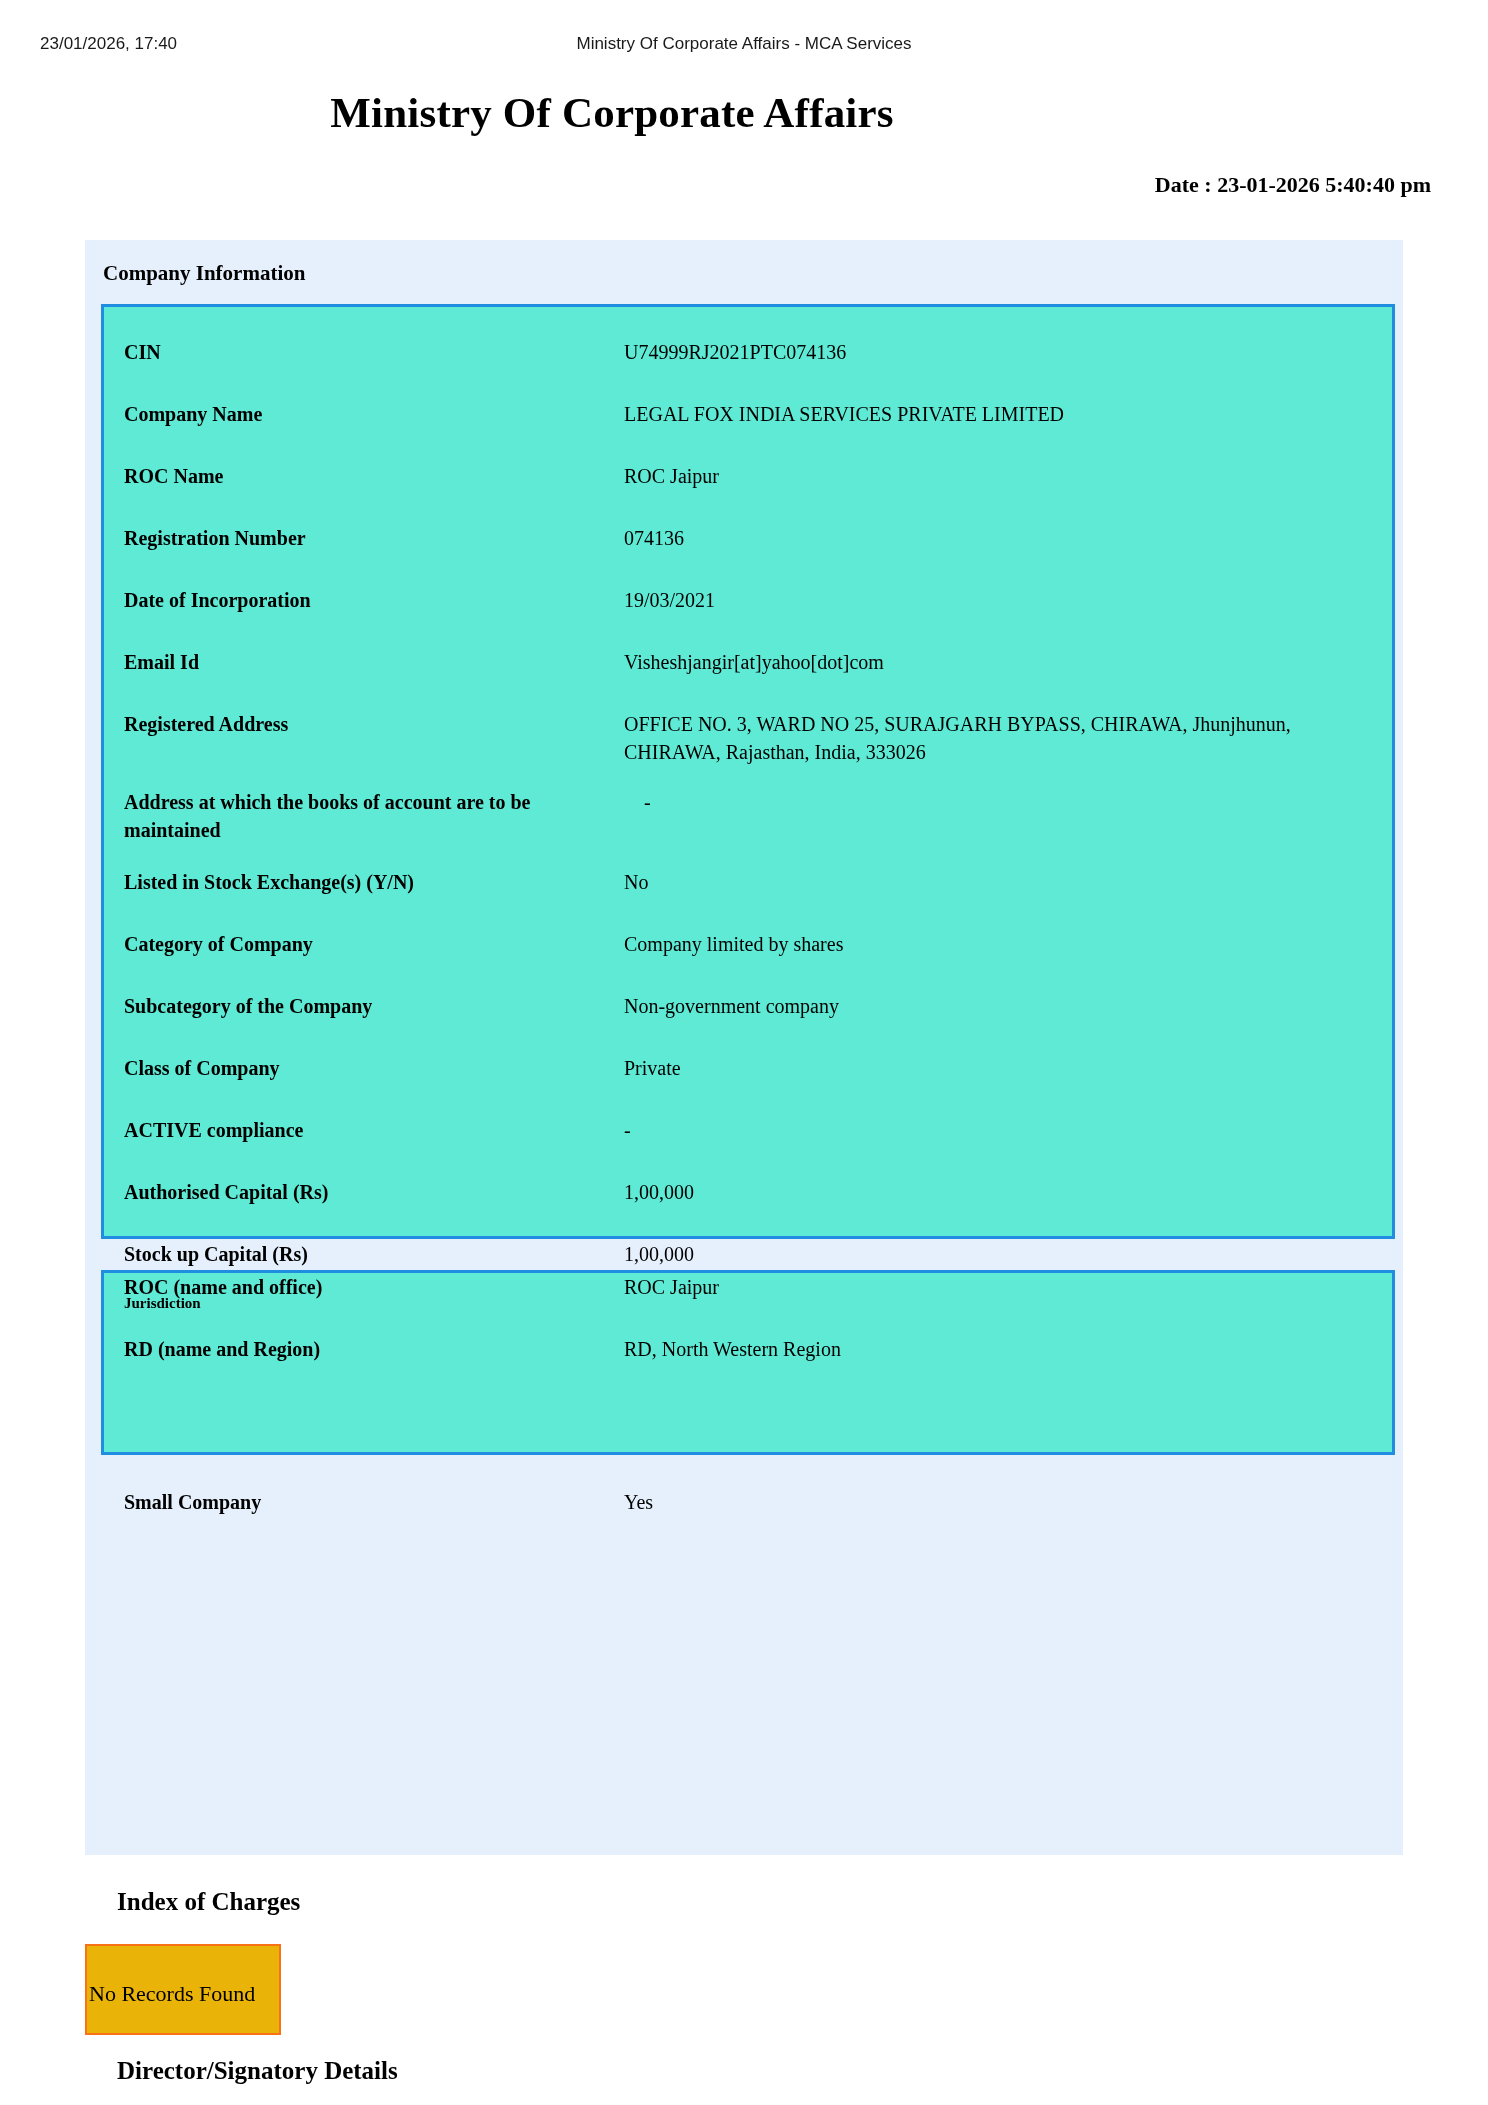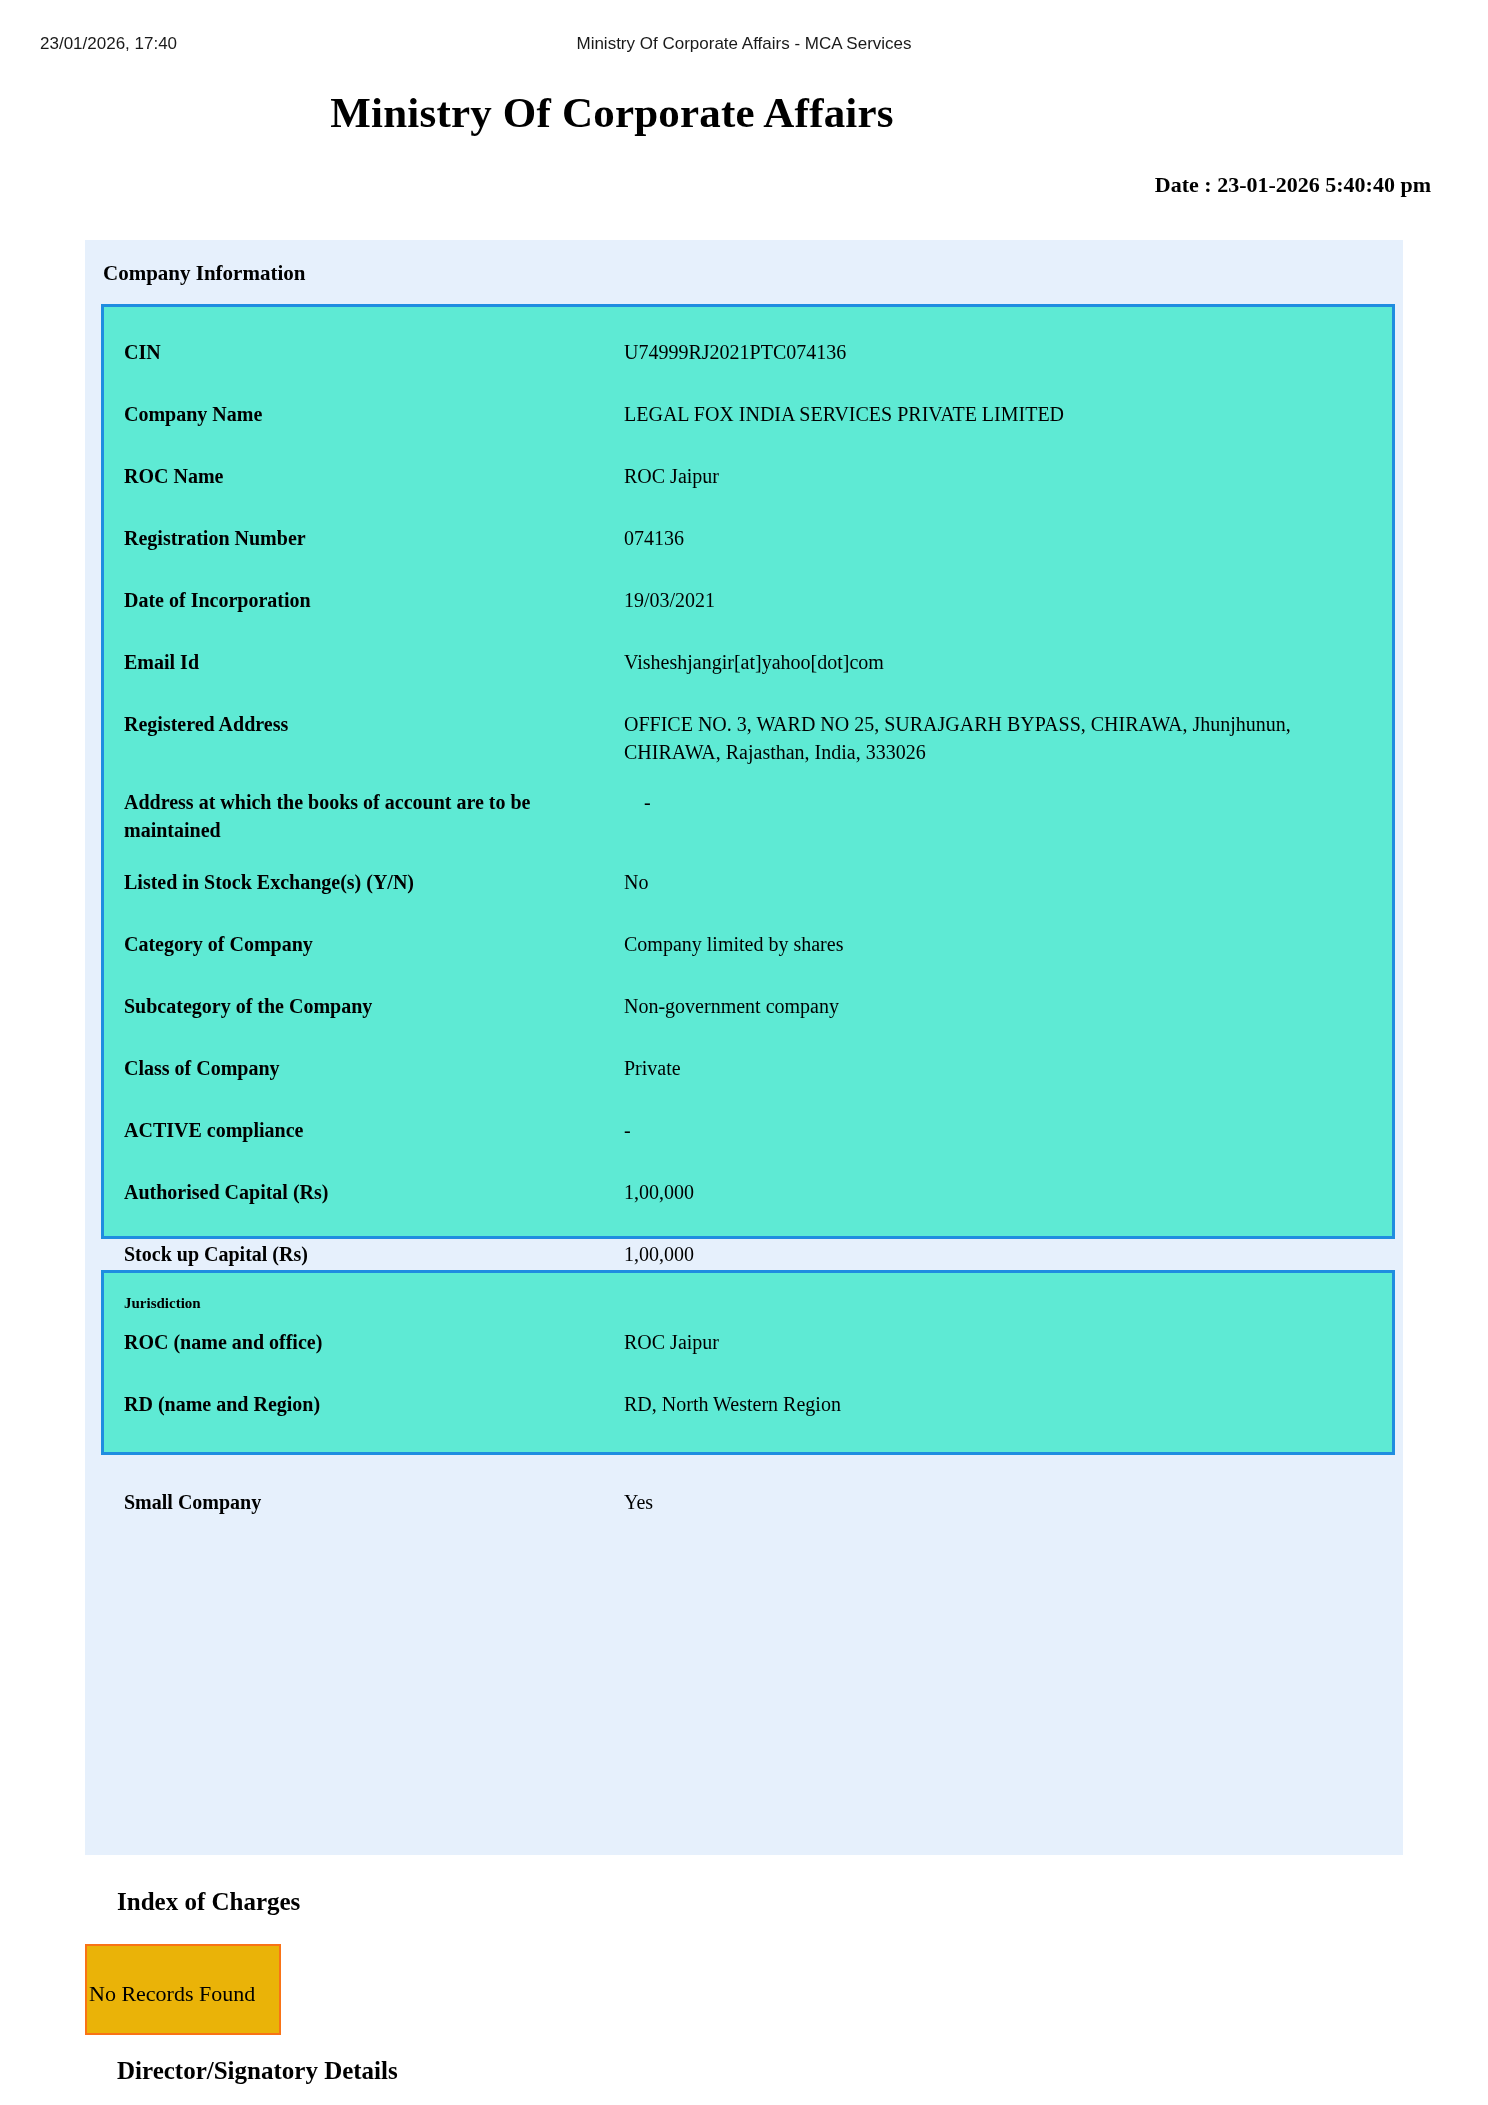--- a/index.html
+++ b/index.html
@@ -140,21 +140,21 @@
     font-weight: normal;
     line-height: 1.42;
   }
 
   
   .rows-company { padding-top: 31px; }
   .rows-company .kv-row { height: 62px; min-height: 62px; }
   .rows-company .kv-row.tall2 { height: 78px; }
   .rows-company .kv-row.tall3 { height: 80px; gap: 20px; }
 
-  .rows-jurisdiction { padding-top: 55px; }
+  .rows-jurisdiction { }
   .rows-jurisdiction .kv-row { height: 62px; min-height: 62px; }
 
   
   .section-heading {
     position: absolute;
     left: 85px;
     font-size: 25px;
     font-weight: bold;
     white-space: nowrap;
     margin-left: 32px;

